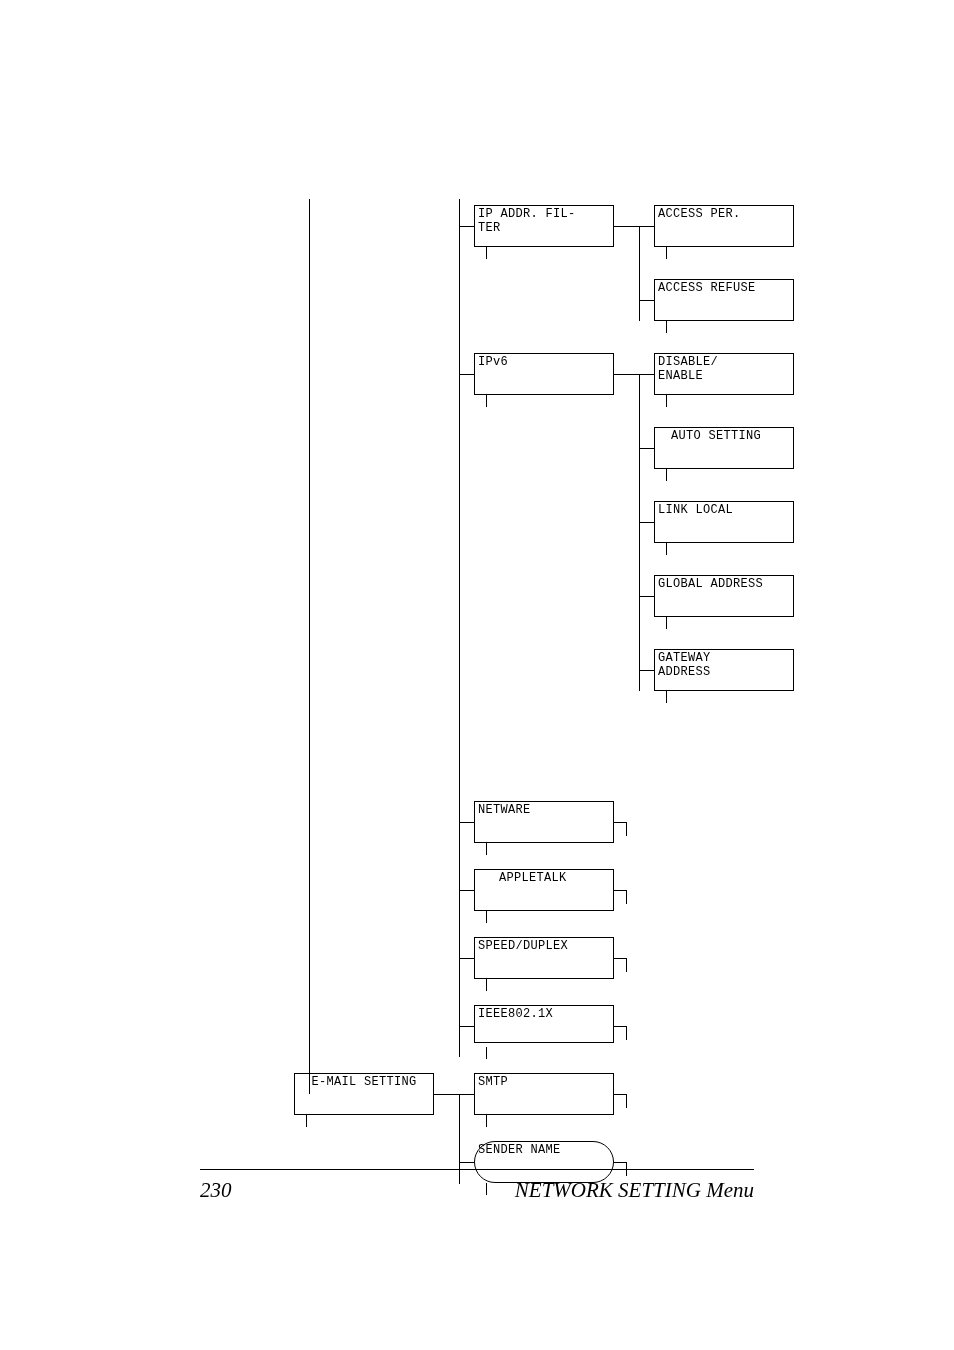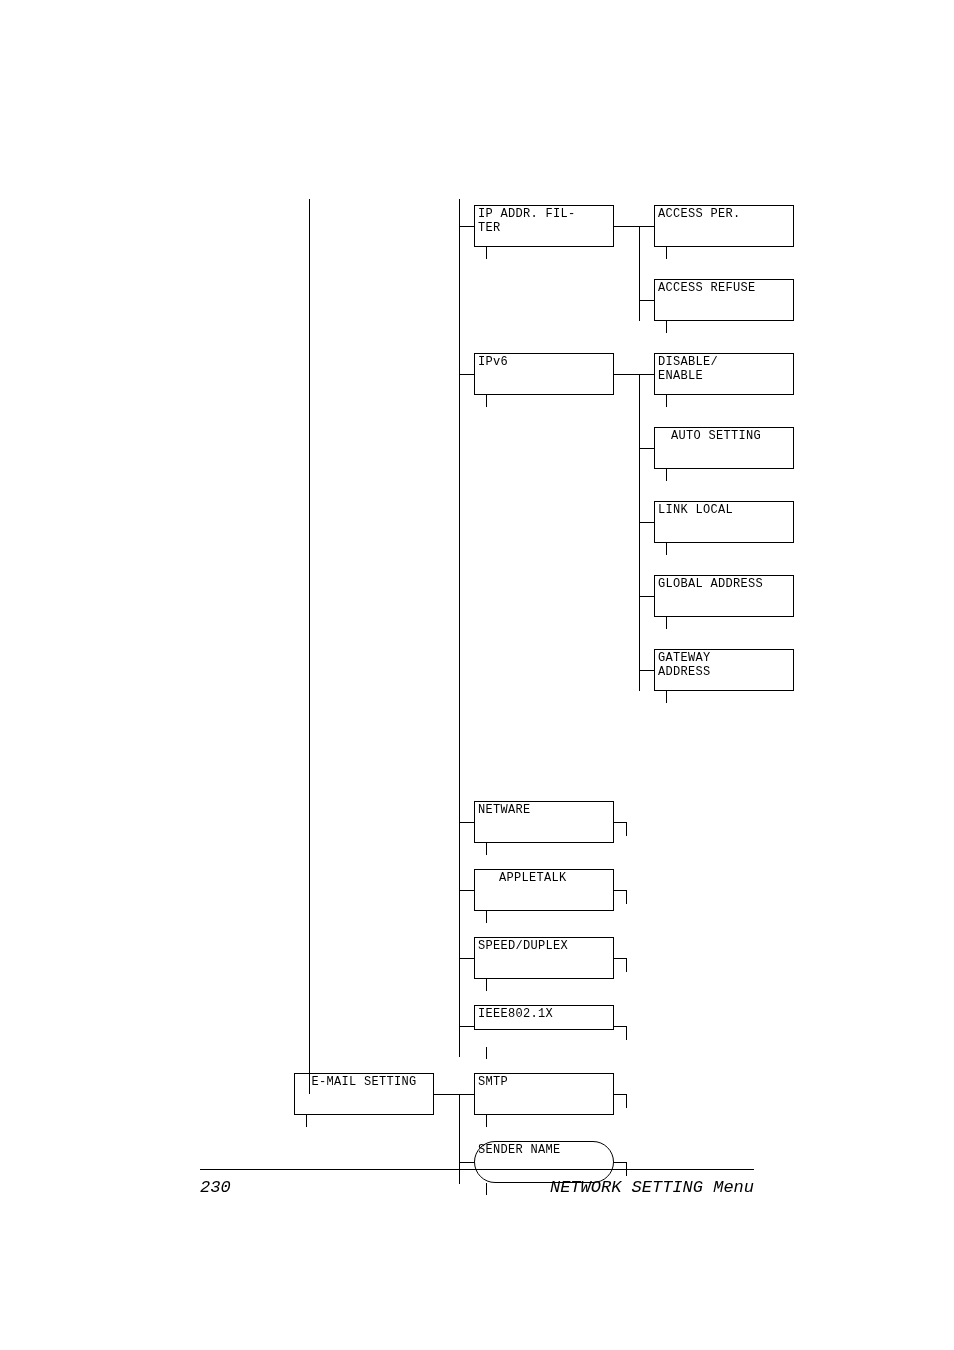--- a/index.html
+++ b/index.html
@@ -50,21 +50,21 @@
   .b-netware     { top: 596px; }
   .b-appletalk   { top: 670px; padding-left: 24px; }
   .b-speed       { top: 744px; }
   .b-ieee        { top: 818px; height: 36px; }
   .b-smtp        { top: 782px; }
   .b-sender      { top: 856px; }
   
   .b-netware     { top: 596px; }
   .b-appletalk   { top: 664px; }
   .b-speed       { top: 732px; }
-  .b-ieee        { top: 800px; height: 25px; }
+  .b-ieee        { top: 800px; height: 38px; }
   .b-smtp        { top: 868px; }
   .b-sender      { top: 936px; border-radius: 21px; }
   
   .b-email       { top: 868px; }
 
   
   .b-accper      { top: 0px; }
   .b-accref      { top: 74px; }
   .b-disable     { top: 148px; }
   .b-auto        { top: 222px; padding-left: 16px; }
@@ -160,23 +160,23 @@
     right: 200px;
     top: 1169px;
     height: 1px;
     background: #000;
   }
   .footer {
     position: absolute;
     left: 200px;
     right: 200px;
     top: 1178px;
-    font-family: Liberation Mono, monospace;
+    font-family: Liberation Serif, serif;
     font-style: italic;
-    font-size: 17px;
+    font-size: 21px;
     display: flex;
     justify-content: space-between;
   }
   .page-number { font-style: italic; }
   .footer-title { font-style: italic; }
 </style>
 </head>
 <body>
 
 <div class="page">

